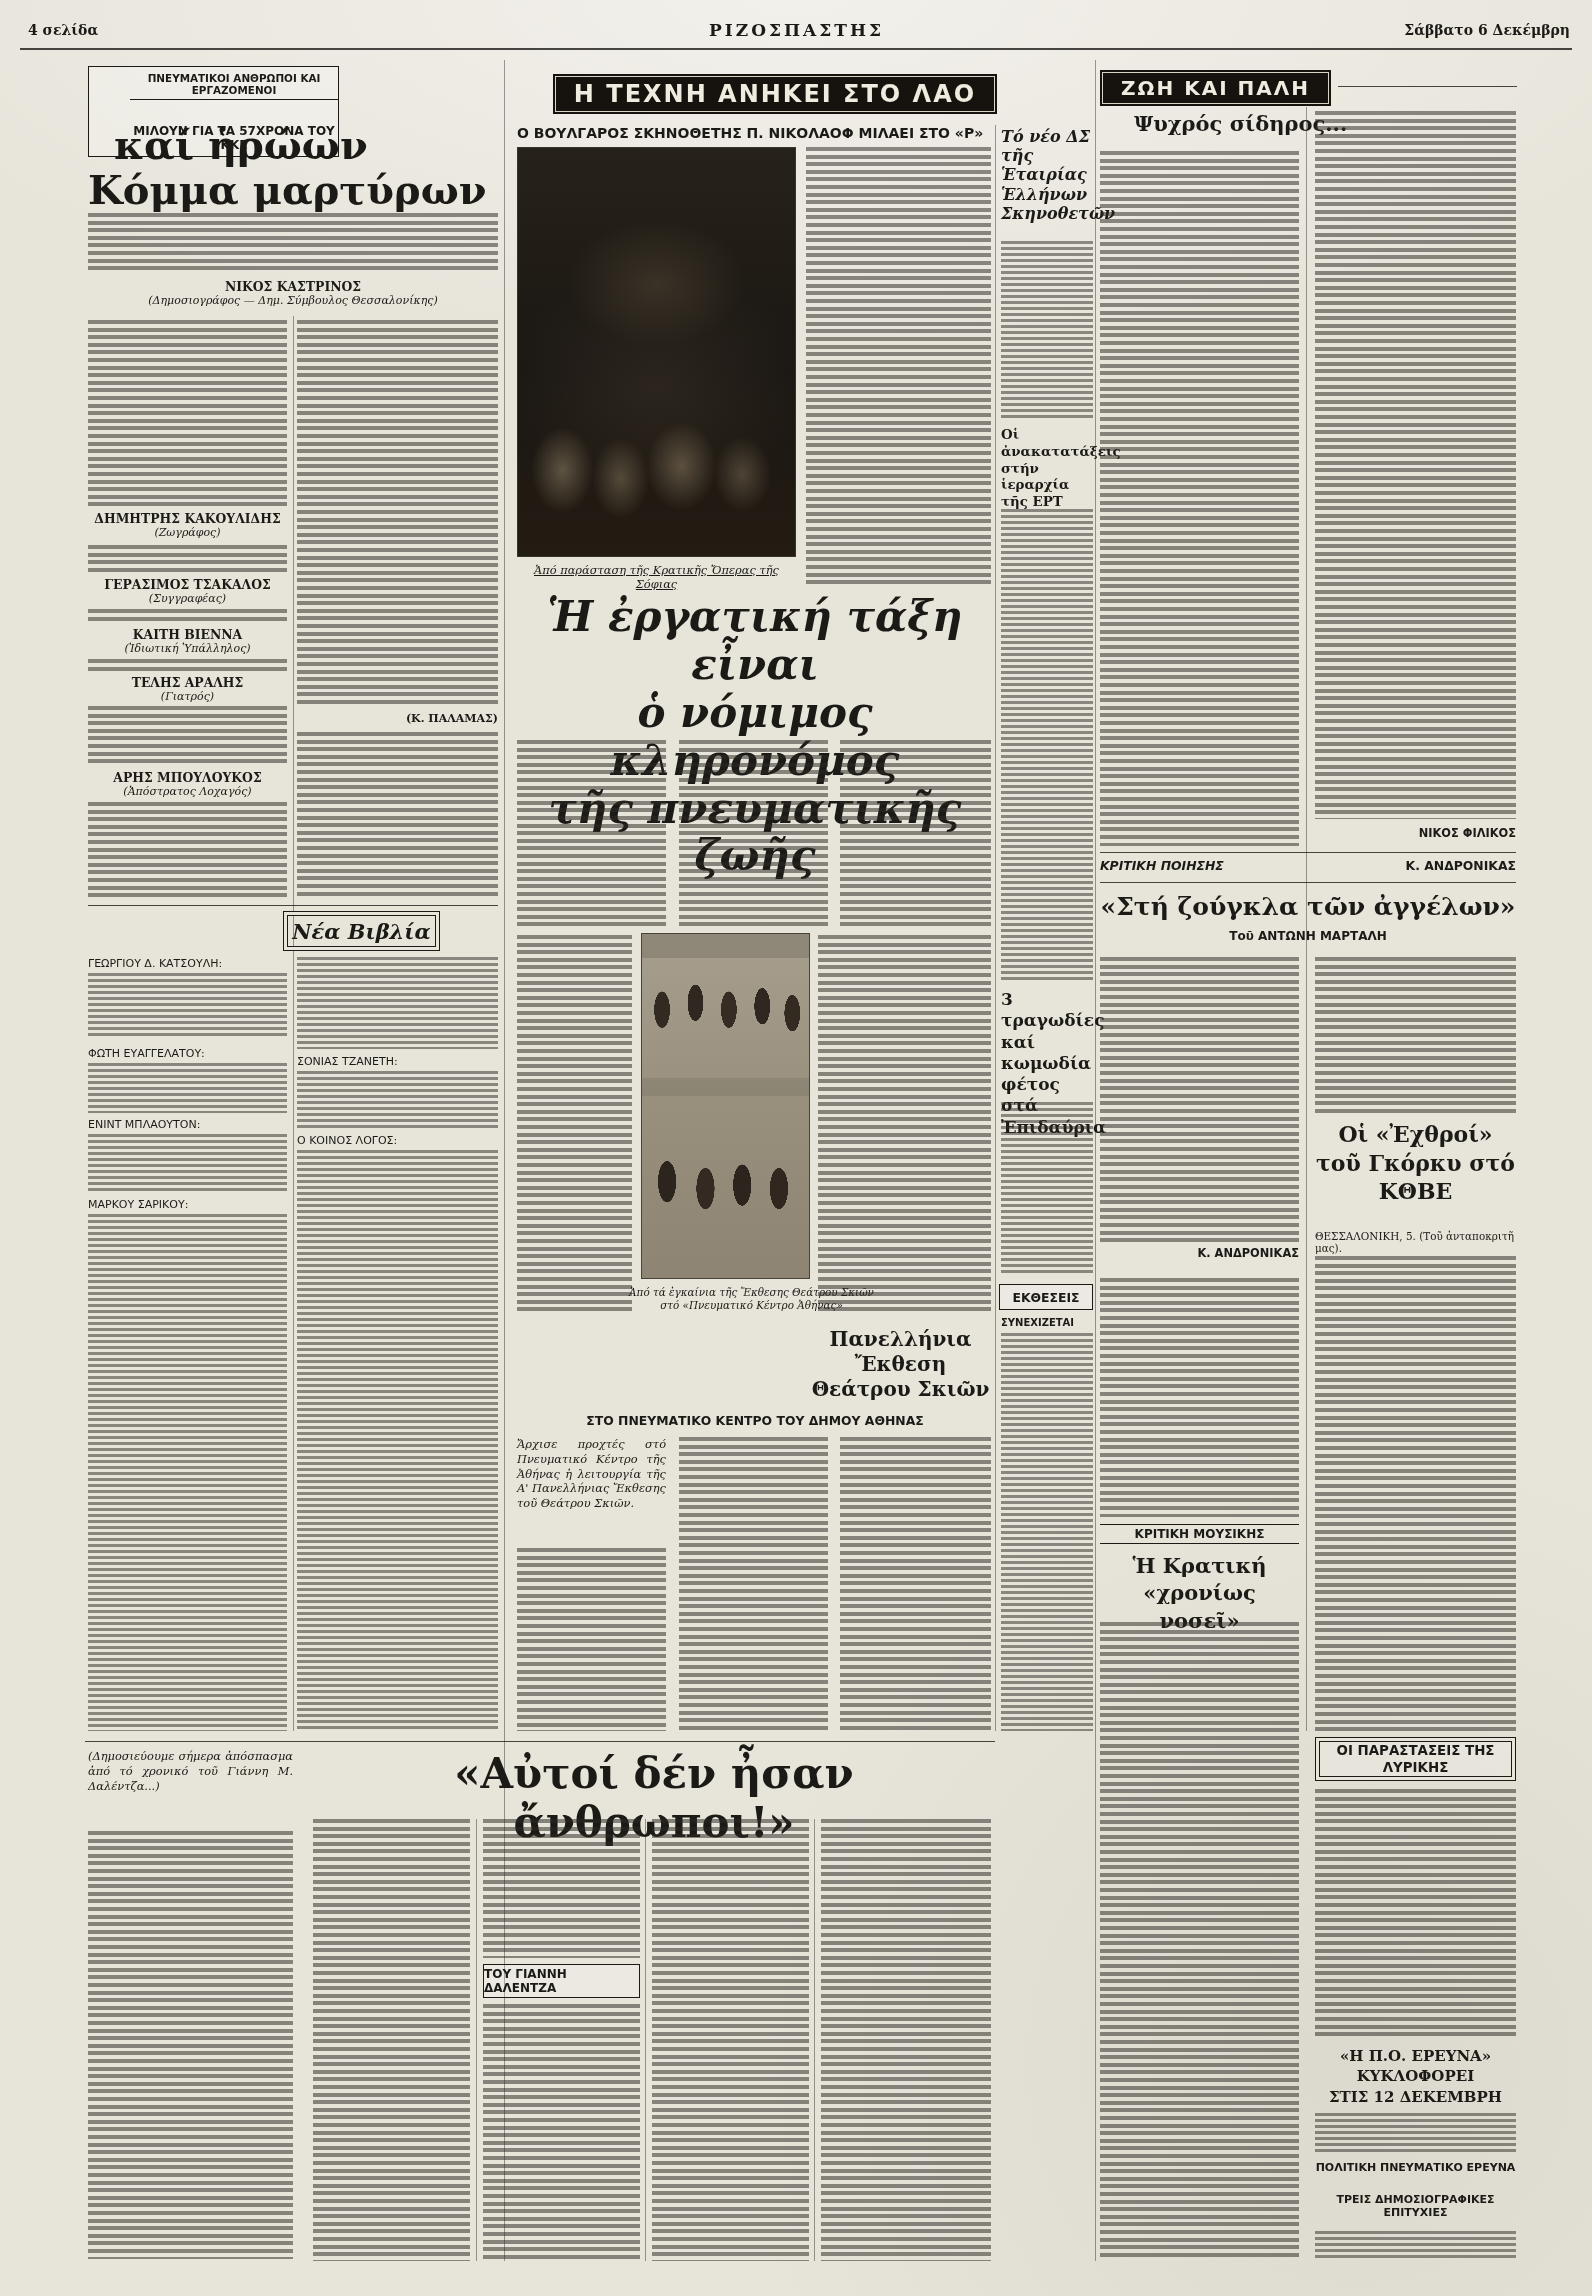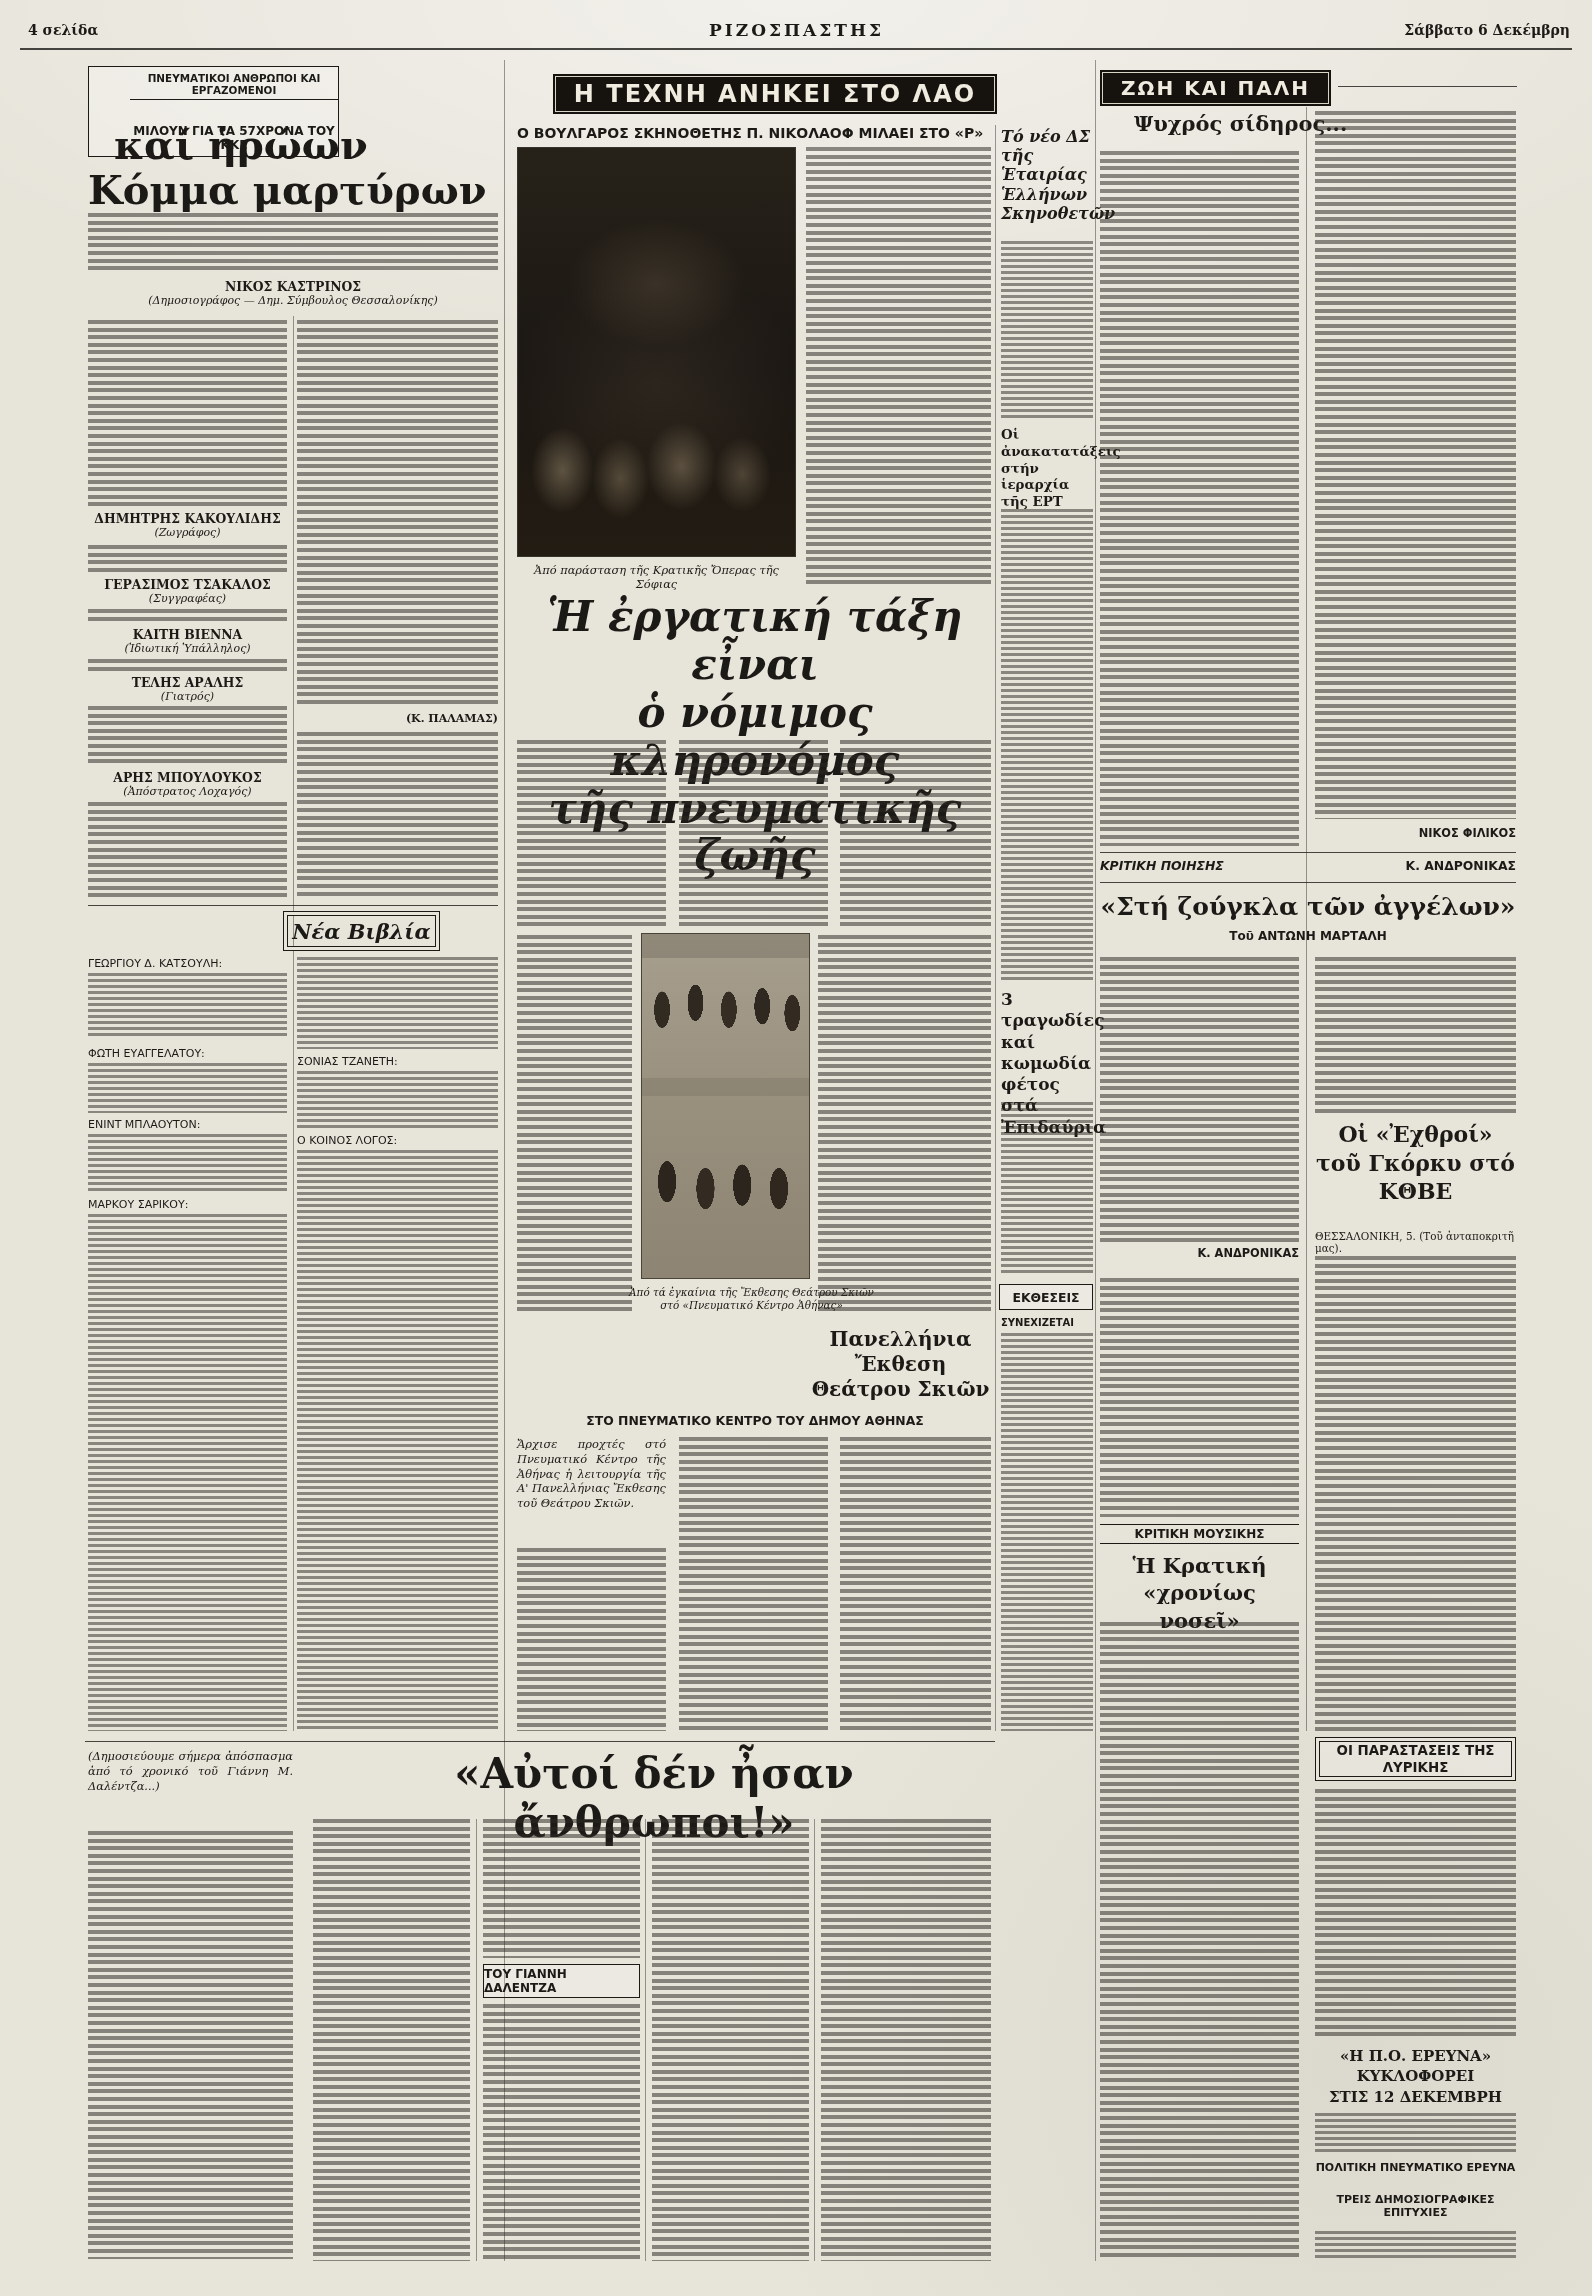--- a/index.html
+++ b/index.html
@@ -160,21 +160,21 @@
   <div class="abs book-author" style="left:297px;top:1134px;width:201px;">Ο ΚΟΙΝΟΣ ΛΟΓΟΣ:</div>
   <div class="abs txf" style="left:297px;top:1150px;width:201px;height:581px;"></div>
 
   <div class="abs lead-line" style="left:88px;top:1749px;width:205px;">(Δημοσιεύουμε σήμερα ἀπόσπασμα ἀπό τό χρονικό τοῦ Γιάννη Μ. Δαλέντζα...)</div>
   <div class="abs tx" style="left:88px;top:1831px;width:205px;height:428px;"></div>
 
   <div class="abs banner-black art-banner" style="left:553px;top:74px;width:444px;height:40px;">Η ΤΕΧΝΗ ΑΝΗΚΕΙ ΣΤΟ ΛΑΟ</div>
   <div class="abs smallbold" style="left:517px;top:125px;width:476px;font-size:14px;">Ο ΒΟΥΛΓΑΡΟΣ ΣΚΗΝΟΘΕΤΗΣ Π. ΝΙΚΟΛΑΟΦ ΜΙΛΑΕΙ ΣΤΟ «Ρ»</div>
 
   <div class="abs photo1" style="left:517px;top:147px;width:279px;height:410px;"></div>
-  <div class="abs cap" style="left:517px;top:563px;width:279px;">Ἀπό παράσταση τῆς Κρατικῆς Ὄπερας τῆς Σόφιας</div>
+  <div class="abs cap" style="left:517px;top:563px;width:279px;text-decoration:underline;">Ἀπό παράσταση τῆς Κρατικῆς Ὄπερας τῆς Σόφιας</div>
   <div class="abs tx" style="left:806px;top:147px;width:185px;height:438px;"></div>
 
   <div class="abs main-ihead" style="left:517px;top:593px;width:476px;">
     <div>Ἡ ἐργατική τάξη εἶναι</div>
     <div>ὁ νόμιμος κληρονόμος</div>
     <div>τῆς πνευματικῆς ζωῆς</div>
   </div>
 
   <div class="abs tx" style="left:517px;top:740px;width:149px;height:189px;"></div>
   <div class="abs tx" style="left:679px;top:740px;width:149px;height:189px;"></div>

